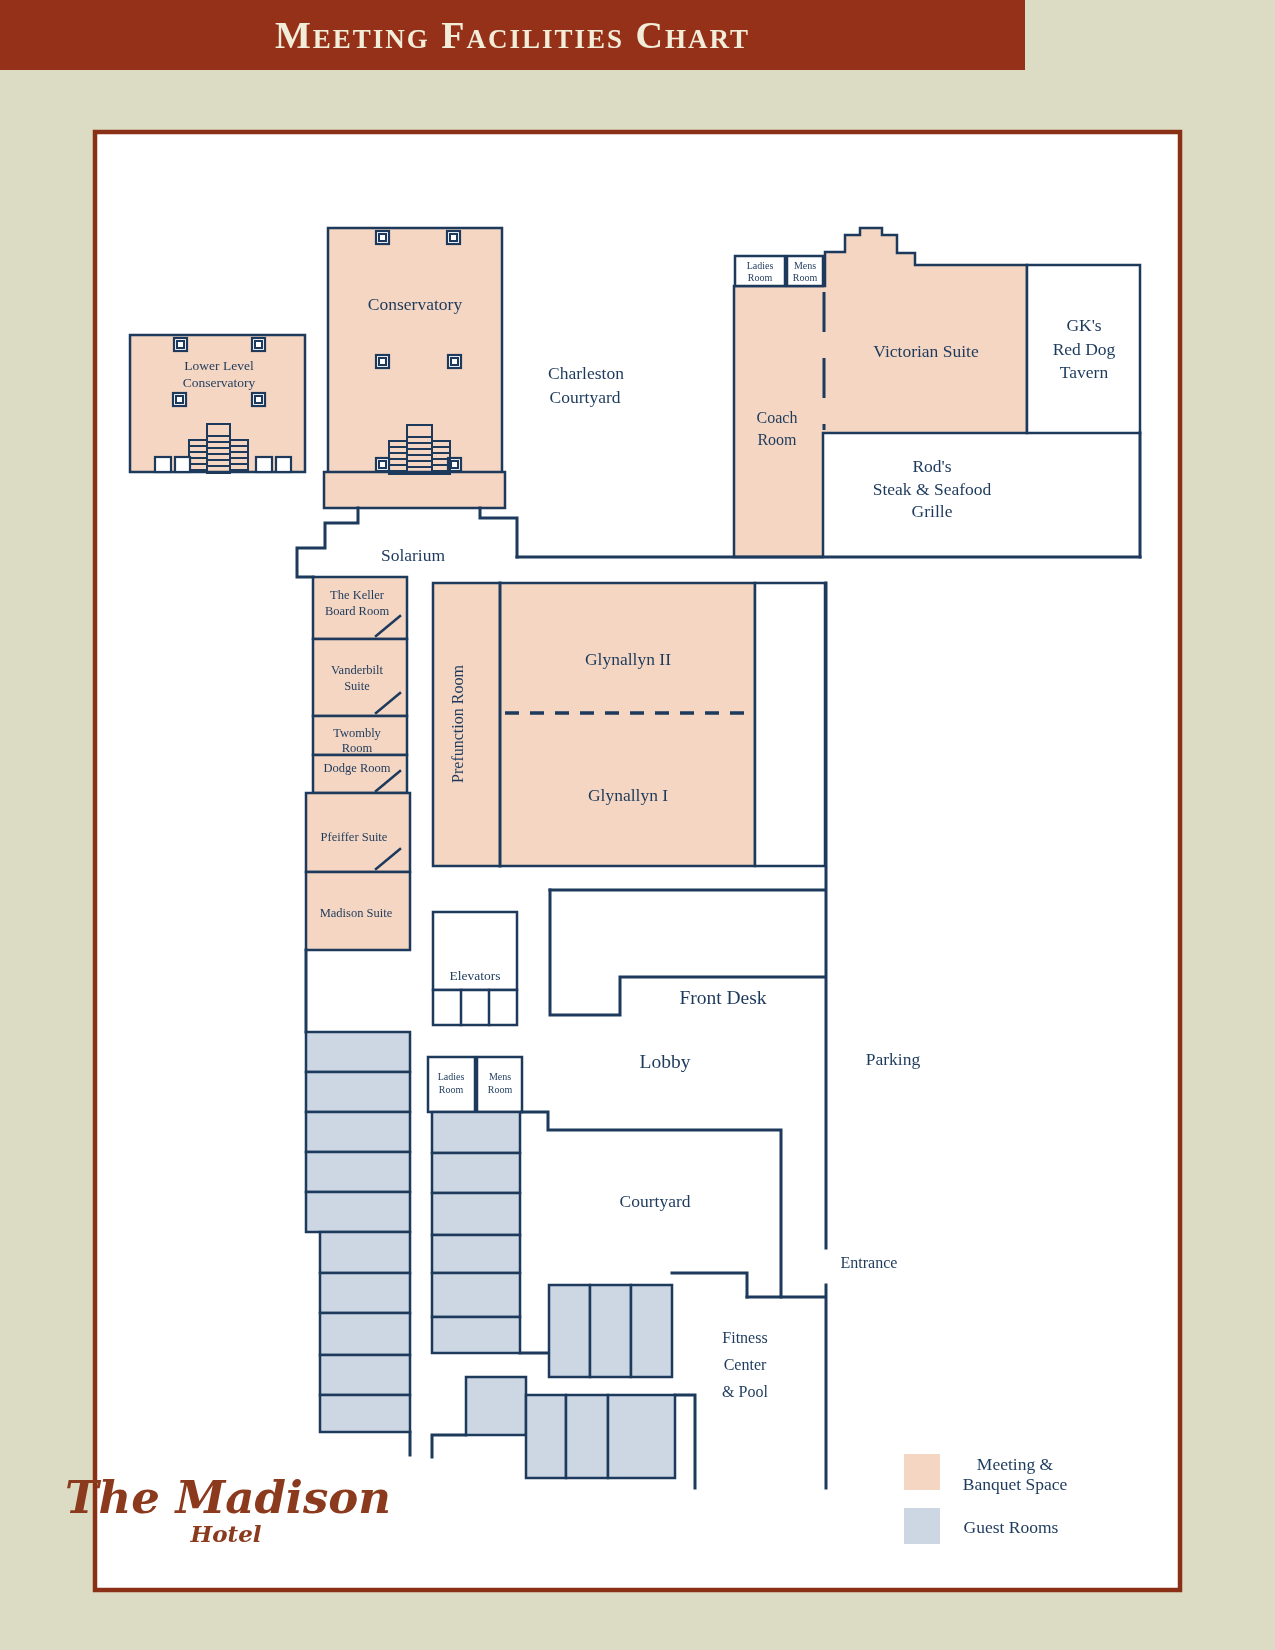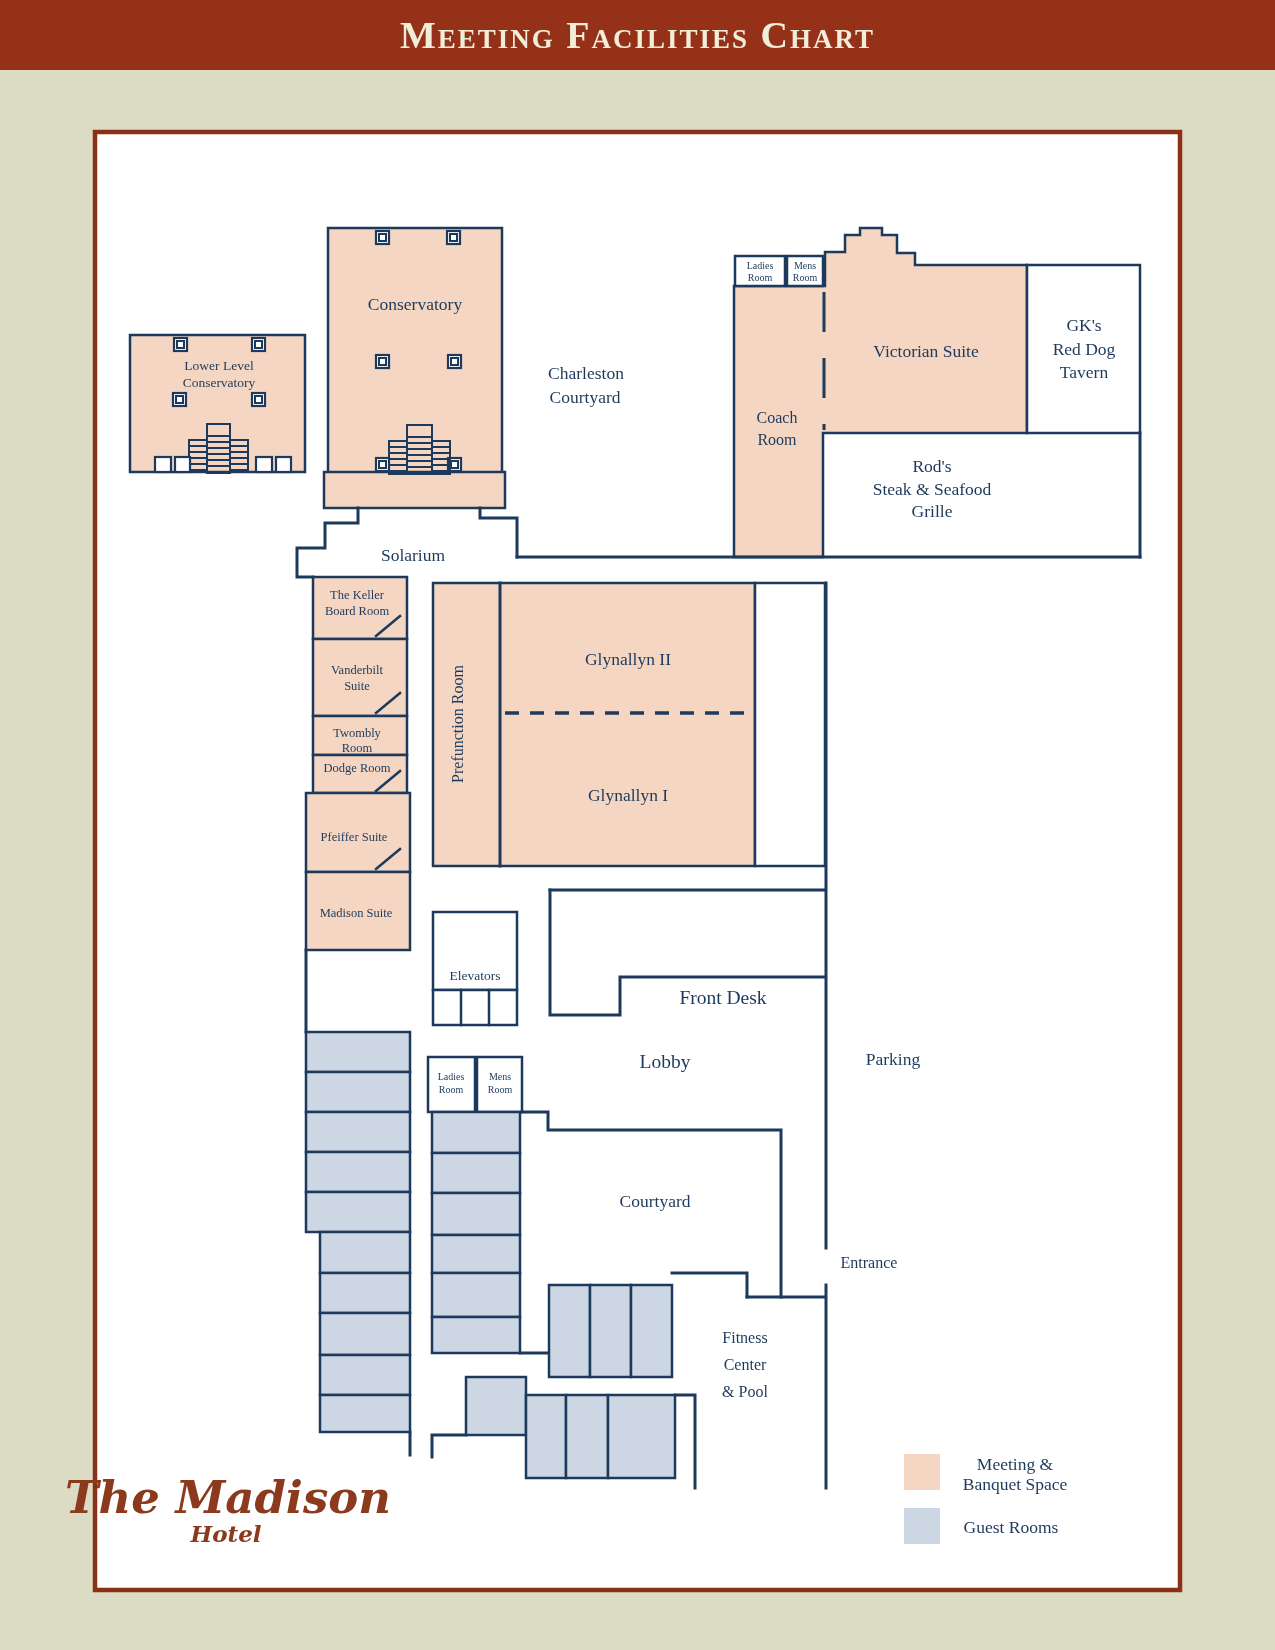--- a/index.html
+++ b/index.html
@@ -1,18 +1,18 @@
 <!DOCTYPE html>
 <html><head>
 <meta charset="utf-8">
 <style>
   html,body{margin:0;padding:0;background:#dbdcc3;}
   .page{position:relative;width:1275px;height:1650px;background:#dbdcc3;overflow:hidden;
         font-family:"Liberation Serif","DejaVu Serif",serif;}
-  .banner{position:absolute;left:0;top:0;width:1275px;height:70px;background:#963119;
+  .banner{position:absolute;left:0;top:0;width:1025px;height:70px;background:#963119;
           display:flex;align-items:center;justify-content:center;}
   .banner span{color:#f2edd9;font-size:38px;font-variant:small-caps;font-weight:600;
                letter-spacing:2px;font-family:"Liberation Serif","DejaVu Serif",serif;}
   svg{position:absolute;left:0;top:0;}
   .plan-bg{fill:#ffffff;stroke:#8a3016;stroke-width:4.5;}
   .room-pink{fill:#f5d6c2;stroke:#1d3a5c;stroke-width:2.5;}
   .room-blue{fill:#cdd7e3;stroke:#1d3a5c;stroke-width:2.5;}
   .room-white{fill:#ffffff;stroke:#1d3a5c;stroke-width:2.5;}
   .wall{fill:none;stroke:#1d3a5c;stroke-width:3;stroke-linecap:square;}
   .thin{stroke-width:2.5;}

